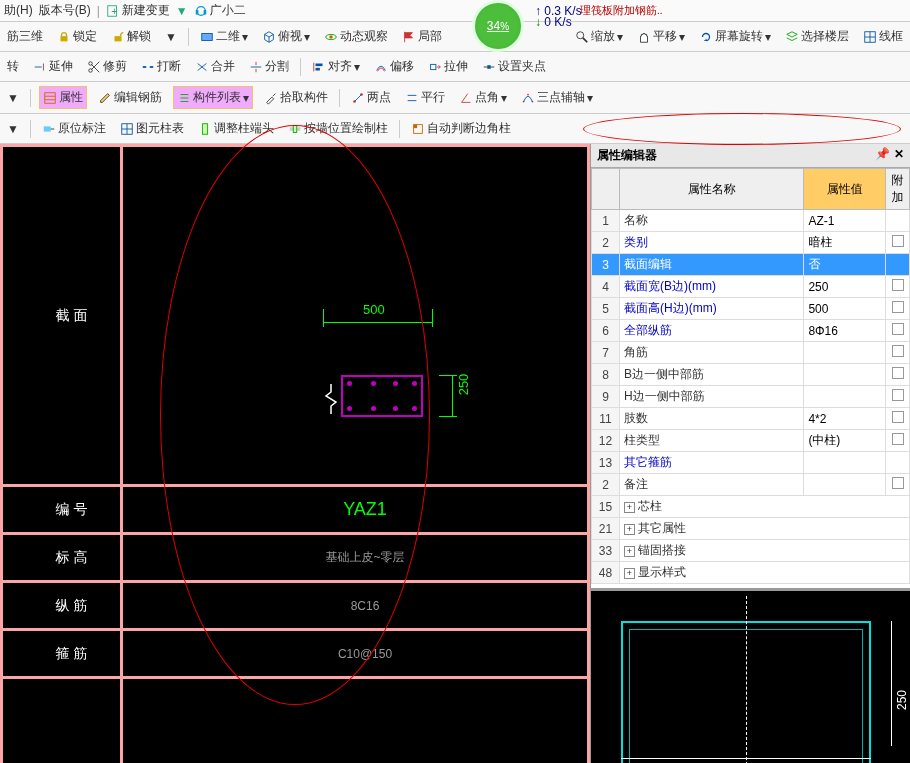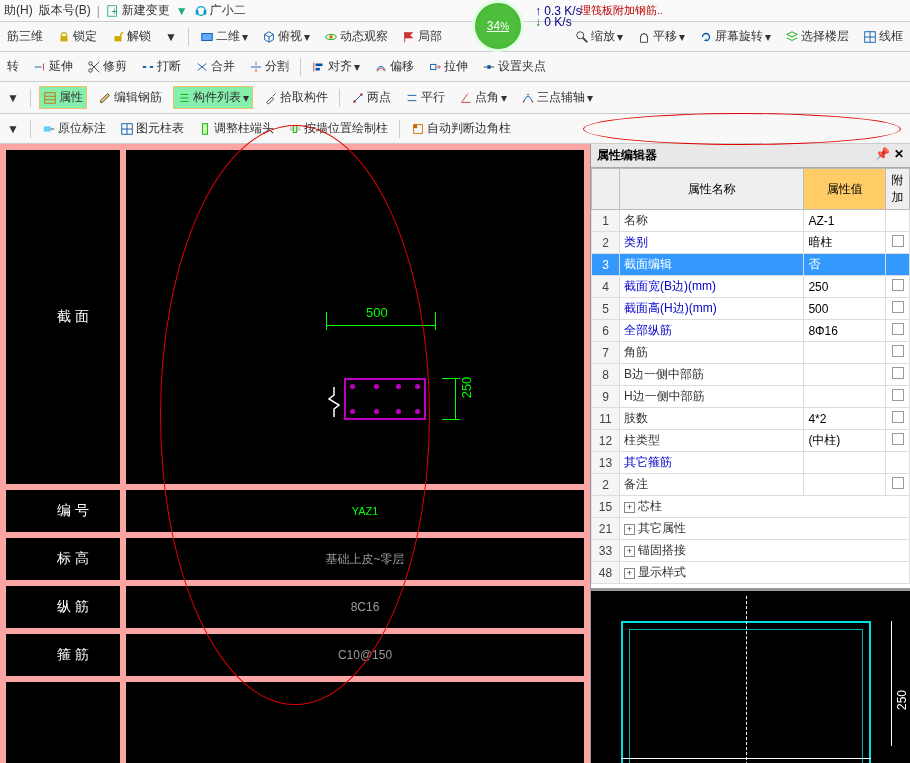--- a/index.html
+++ b/index.html
@@ -12,37 +12,37 @@
 
 .speedblock { position: absolute; left: 535px; top: 6px; font-size: 10px; color: #008; line-height: 11px; }
 .speedblock .arrow-up { color: #008; }
 .speedblock .arrow-down { color: #080; }
 .speedbadge { position: absolute; left: 472px; top: 0px; width: 52px; height: 52px; border-radius: 50%; background: radial-gradient(circle, #4cbe3b 60%, #3aa52d 100%); color: #fff; display: flex; align-items: center; justify-content: center; font-size: 18px; z-index: 50; border: 3px solid #dfffe0; text-decoration: underline; }
 .speedbadge sub { font-size: 10px; }
 .filetab { position: absolute; left: 580px; top: 3px; font-size: 11px; color: #b00; max-width: 120px; overflow: hidden; white-space: nowrap; font-family: Liberation Serif, serif; }
 
 .ribbon { border-bottom: 1px solid #ccc; padding: 4px 4px; display: flex; align-items: center; gap: 8px; background: #f8f8f8; flex-wrap: nowrap; overflow: hidden; }
 .ribbon .btn { display: flex; align-items: center; gap: 2px; cursor: pointer; padding: 2px 3px; color: #333; white-space: nowrap; }
-.ribbon .btn.highlight { border: 1px solid #f5c06a; background: #86efac; }
+.ribbon .btn.highlight { border: 1px solid #f5c06a; background: #f0abfc; }
 .ribbon .vsep { width: 1px; height: 18px; background: #ccc; }
 
 .icon { width: 14px; height: 14px; display: inline-block; }
 
 .main { display: flex; height: calc(763px - 130px); }
 .canvas-area { width: 590px; background: #000; position: relative; }
 .panel-area { flex: 1; background: #fff; display: flex; flex-direction: column; border-left: 1px solid #999; }
 
 
 .cad-table { position: absolute; top: 0; left: 0; width: 100%; border-collapse: collapse; }
-.cad-table td { border: 6px solid #fca5a5; color: #fff; text-align: center; vertical-align: middle; padding-left: 20px; }
+.cad-table td { border: 3px solid #fca5a5; color: #fff; text-align: center; vertical-align: middle; padding-left: 20px; }
 .cad-table .hdr { width: 120px; color: #fff; font-size: 14px; }
 .crow-section { height: 340px; }
 .crow { height: 48px; }
 .crow-big { height: 100px; }
-.yaz { color: #0f0; font-size: 11px; text-align: right; }
+.yaz { color: #0f0; font-size: 18px; text-align: right; }
 .gray-txt { color: #999; font-size: 12px; }
 
 
 .section-drawing { position: absolute; left: 200px; top: 165px; }
 .dim-500 { position: absolute; left: 40px; top: -10px; color: #0f0; font-size: 13px; }
 .dim-line-h { position: absolute; width: 110px; height: 10px; left: 0px; top: 10px; border-top: 1px solid #0f0; }
 .dim-line-h::before, .dim-line-h::after { content: ''; position: absolute; width: 1px; height: 18px; background: #0f0; top: -14px; }
 .dim-line-h::before { left: 0; }
 .dim-line-h::after { right: 0; }
 .dim-250 { position: absolute; left: 130px; top: 65px; color: #0f0; font-size: 13px; transform: rotate(-90deg); }

